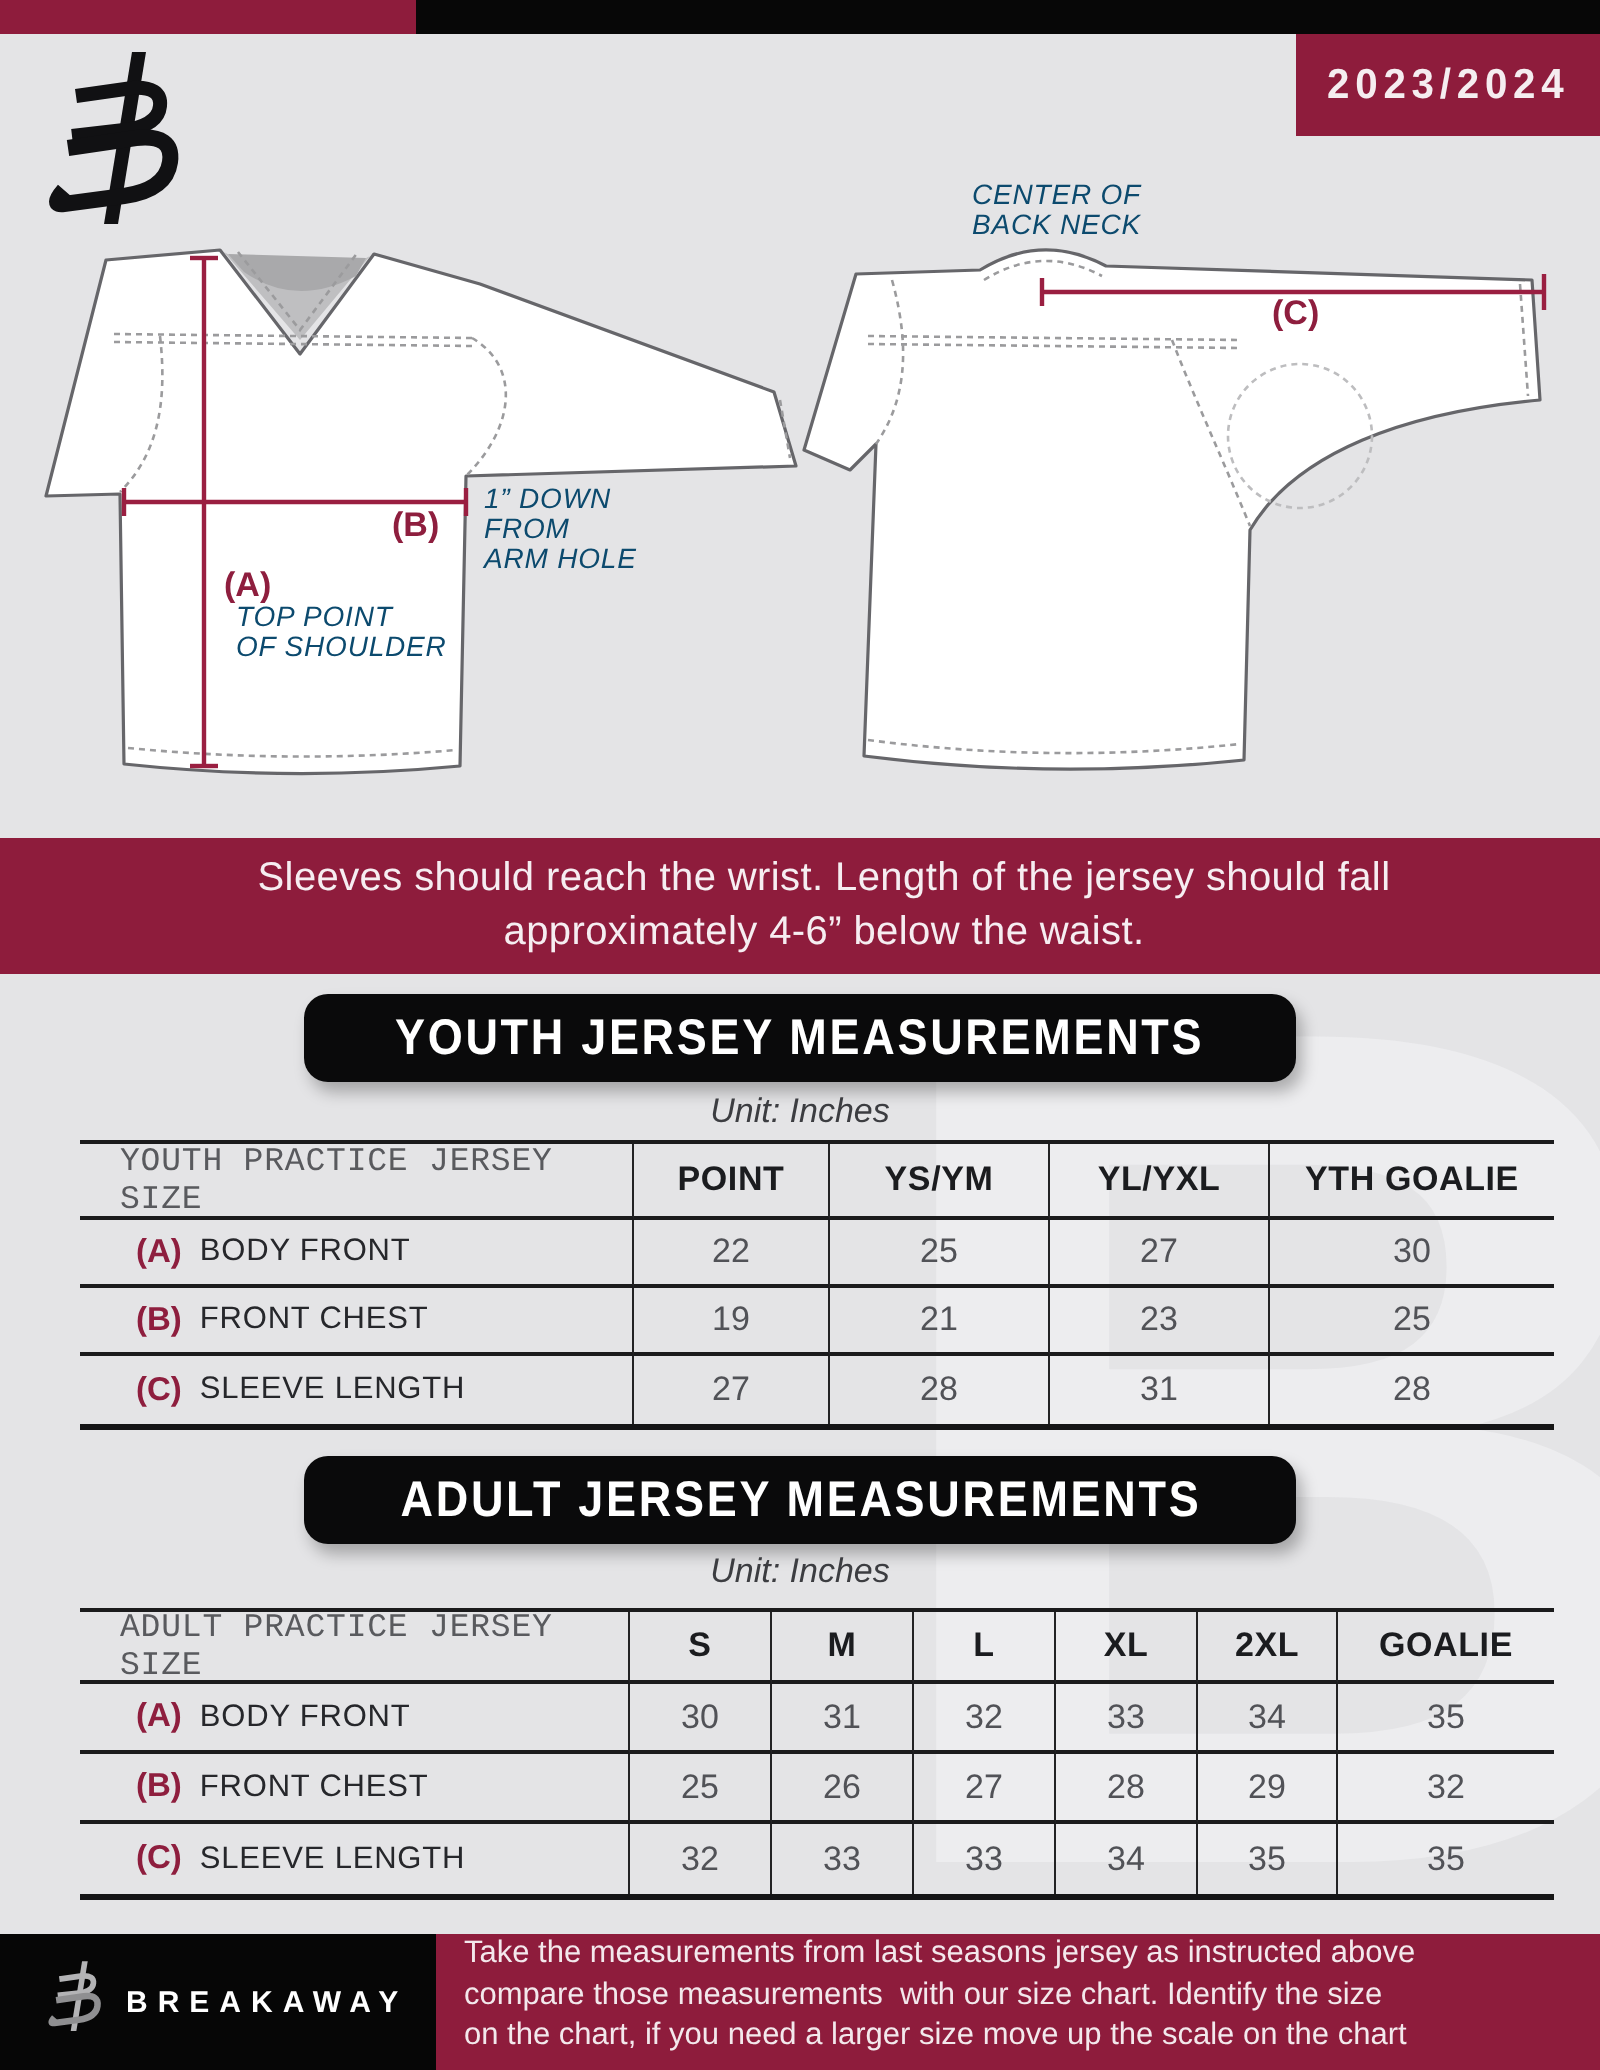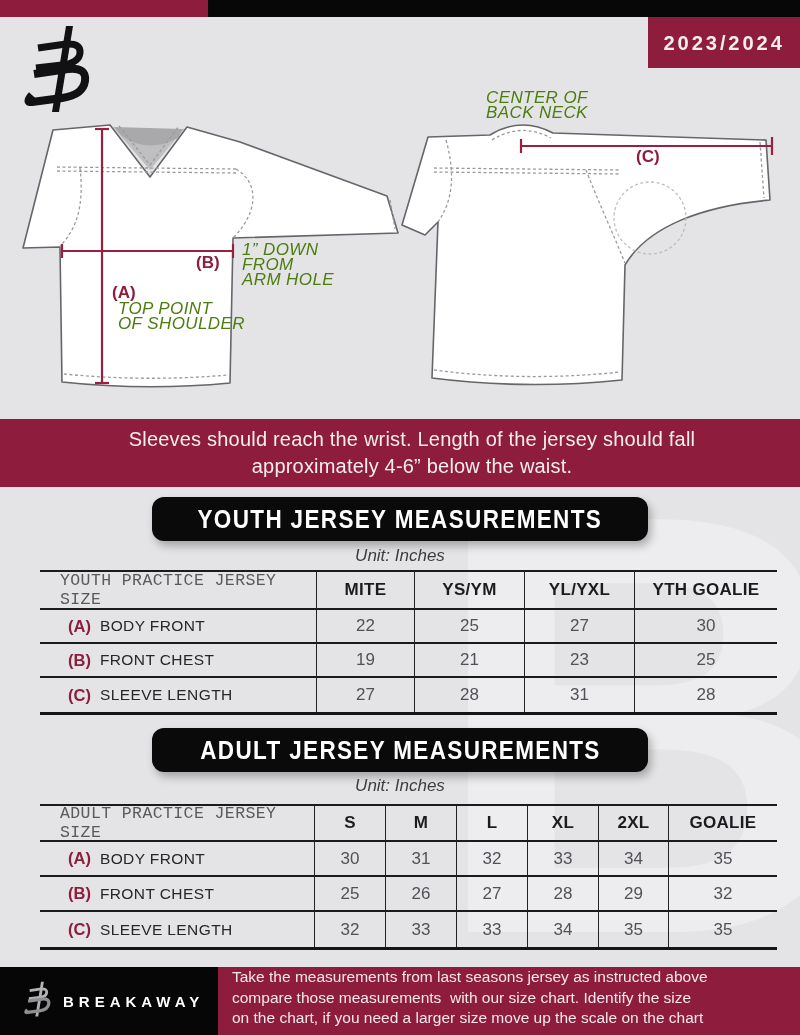--- a/index.html
+++ b/index.html
@@ -21,21 +21,21 @@
               display:inline-block;transform:scaleX(.96);white-space:nowrap;}
   .header-logo{left:24px;top:22px;z-index:4;}
 
   
   .watermark{left:428px;top:478px;z-index:0;font-size:600px;line-height:.82;font-weight:bold;
              color:#f0f0f2;opacity:.8;user-select:none;}
 
   
   .jersey-svg{z-index:1;}
   .meas-label{color:#8e1e3e;font-weight:bold;font-size:17px;z-index:2;}
-  .meas-note{color:#4d7c0f;font-style:italic;font-size:17px;line-height:15px;
+  .meas-note{color:#0c4a6e;font-style:italic;font-size:14px;line-height:15px;
              letter-spacing:.4px;z-index:2;white-space:nowrap;}
 
   
   .banner{left:0;top:419px;width:800px;height:68px;background:#8e1c3c;z-index:2;
           display:flex;flex-direction:column;align-items:center;justify-content:center;gap:4px;}
   .banner div{color:#f6edf1;font-size:20px;letter-spacing:.2px;margin-left:24px;}
 
   
   .hbox{left:50%;transform:translateX(-50%);width:496px;height:44px;background:#0a0a0b;
         border-radius:12px;display:flex;align-items:center;justify-content:center;z-index:2;
@@ -155,21 +155,21 @@
     <div>approximately 4-6” below the waist.</div>
   </div>
 
   <div class="abs hbox" style="top:497px">
     <span>YOUTH JERSEY MEASUREMENTS</span>
   </div>
   <div class="abs unit" style="top:546px">Unit: Inches</div>
 
   <div class="abs tbl tbl-youth">
     <div class="cell hdr-lbl v hb size-h">YOUTH PRACTICE JERSEY SIZE</div>
-    <div class="cell v hb col-h">MITE</div>
+    <div class="cell v hb col-h">POINT</div>
     <div class="cell v hb col-h">YS/YM</div>
     <div class="cell v hb col-h">YL/YXL</div>
     <div class="cell hb col-h">YTH GOALIE</div>
 
     <div class="cell lbl v hb">
       <span class="rkey">(A)</span>
       <span class="rlbl">BODY FRONT</span>
     </div>
     <div class="cell v hb val">22</div>
     <div class="cell v hb val">25</div>

